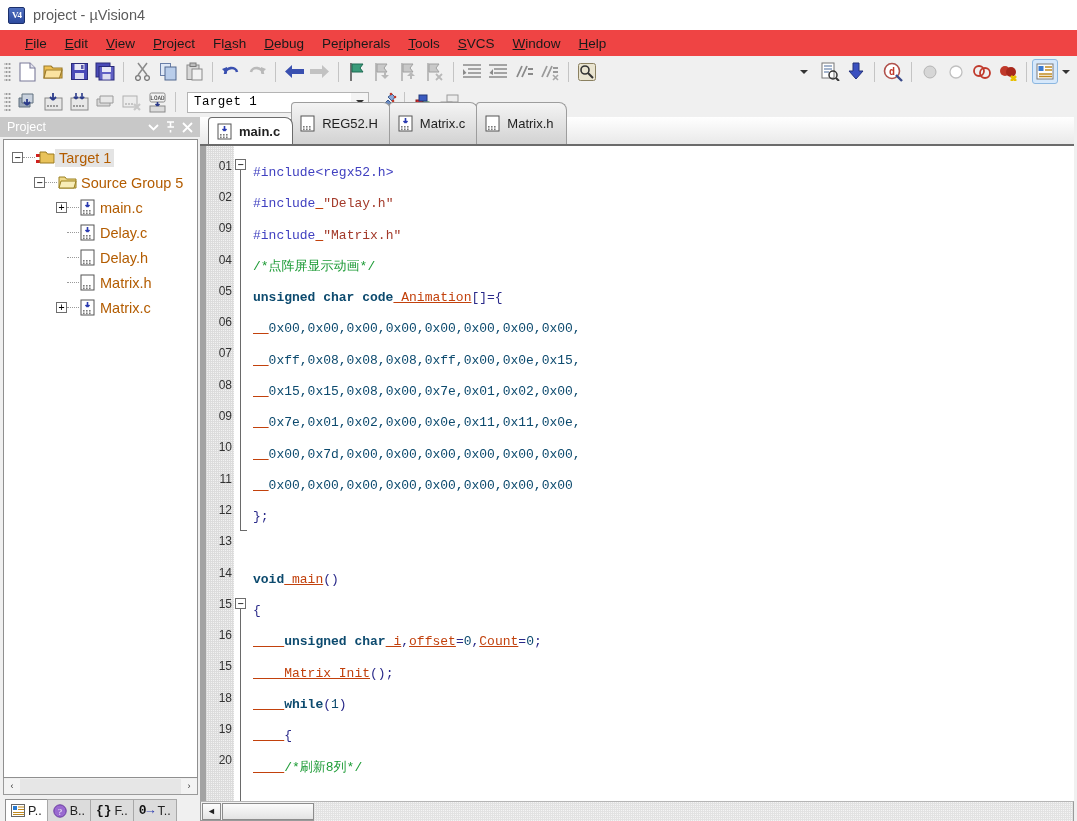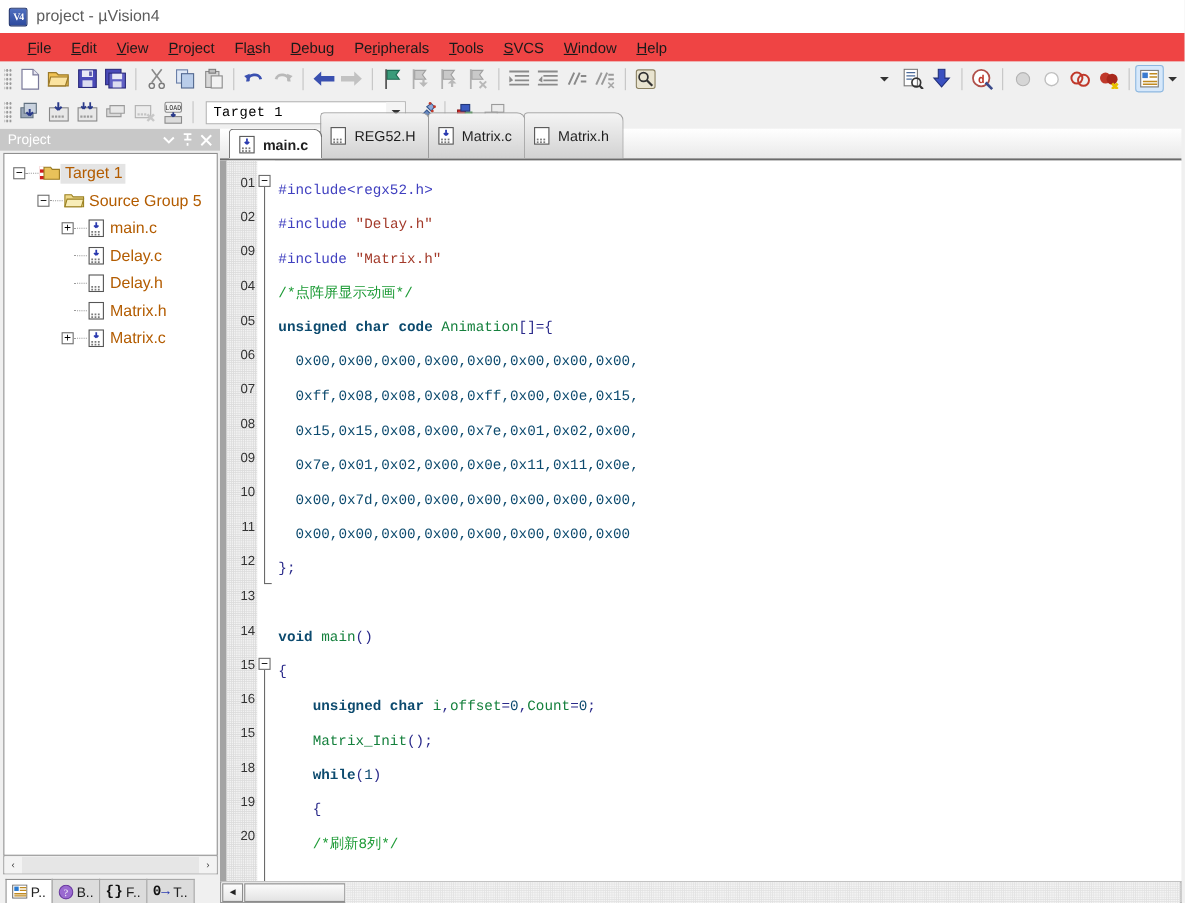--- a/index.html
+++ b/index.html
@@ -342,21 +342,21 @@
     height: 31.3px;
     line-height: 31.3px;
     white-space: pre;
     color: #000000;
   }
   .k  { color: #0c4a6e; font-weight: bold; }      
   .pp { color: #4040c0; }                          
   .st { color: #a33a2a; }                          
   .cm { color: #1d9b36; }                          
   .nm { color: #0c4a6e; }                          
-  .id { color: #15803d; }                          
+  .id { color: #c2410c; text-decoration: underline; }                          
   .op { color: #2a2a8a; }                          
 
   .editor-hscroll {
     height: 20px; flex: 0 0 20px;
     background: #f3f3f3;
     border: 1px solid #9a9a9a;
     border-top: 1px solid #b5b5b5;
     display: flex; align-items: center;
     margin-right: 0;
   }

